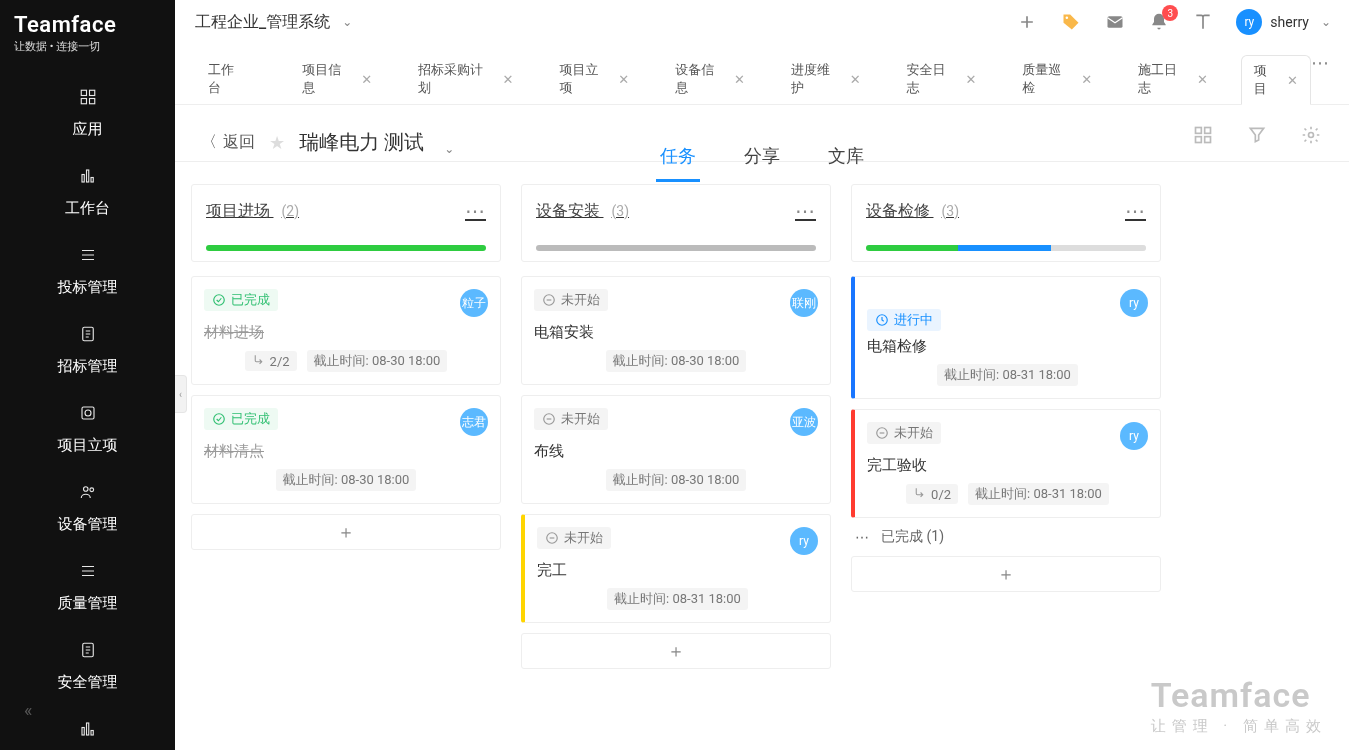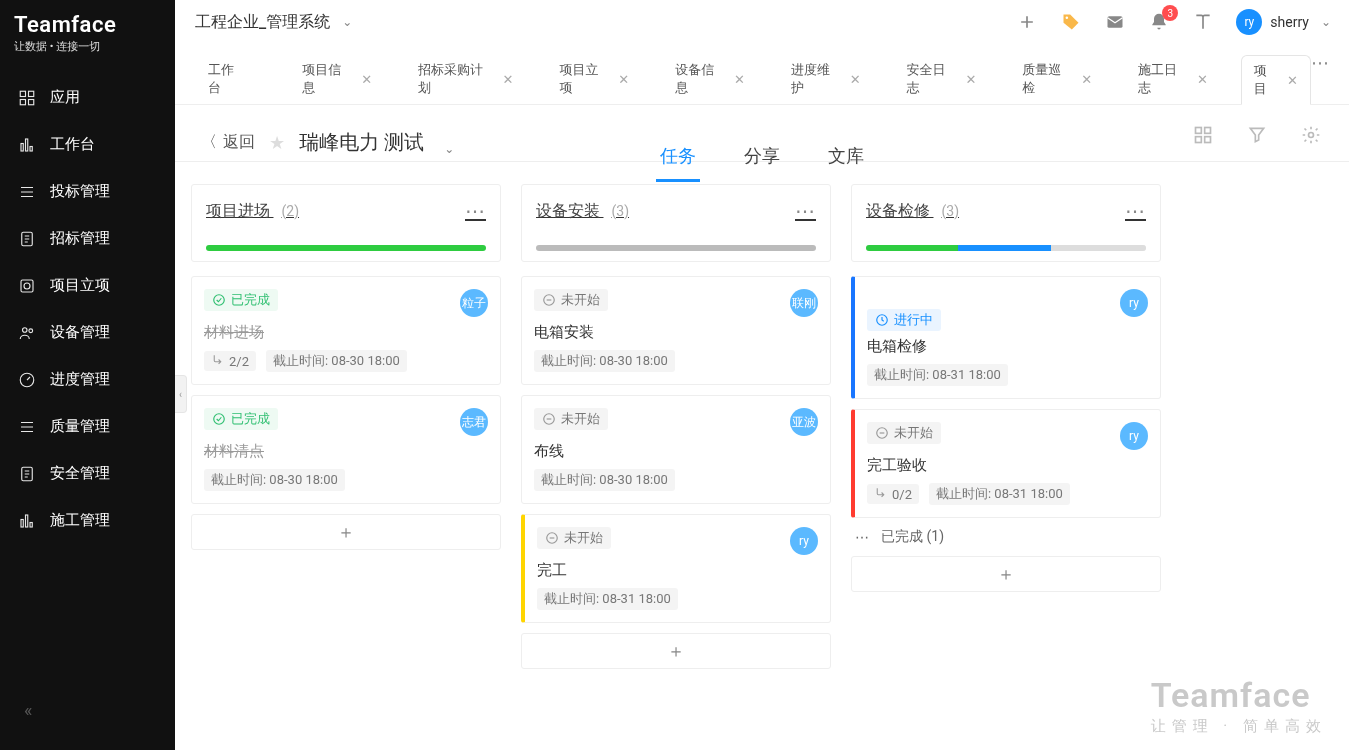--- a/index.html
+++ b/index.html
@@ -2,21 +2,21 @@
 <html><head>
 <meta charset="utf-8">
 <style>
 * { margin:0; padding:0; box-sizing:border-box; font-family:-apple-system,BlinkMacSystemFont,"Segoe UI",Roboto,"Helvetica Neue",Arial,sans-serif; }
 body { background:#fff; color:#333; font-size:14px; width:1349px; height:750px; overflow:hidden; position:relative; }
 .sidebar { position:absolute; left:0; top:0; width:175px; height:100%; background:#111; color:#fff; }
 .logo { padding:12px 14px 10px; }
 .logo-title { font-size:22px; font-weight:600; letter-spacing:.5px; }
 .logo-sub { font-size:11px; opacity:.85; margin-top:2px; }
 .nav { margin-top:10px; }
-.nav-item { display:flex; align-items:center; gap:14px; padding:14px 18px; font-size:15px; color:#fff; cursor:pointer; }
+.nav-item { display:flex; align-items:center; gap:14px; padding:14px 18px; font-size:15px; color:#fff; cursor:pointer;flex-direction:column; }
 .nav-icon { width:18px; height:18px; display:flex; align-items:center; justify-content:center; opacity:.9; }
 .nav-icon svg { width:18px; height:18px; stroke:#fff; fill:none; stroke-width:1.5; }
 .collapse-btn { position:absolute; bottom:30px; left:24px; color:#555; font-size:18px; cursor:pointer; }
 .collapse-tab { position:absolute; top:50%; left:175px; width:12px; height:38px; background:#f2f2f2; border:1px solid #e5e5e5; border-left:none; border-radius:0 4px 4px 0; display:flex; align-items:center; justify-content:center; font-size:10px; color:#999; cursor:pointer; }
 .main { position:absolute; left:175px; top:0; right:0; bottom:0; display:flex; flex-direction:column; }
 .topbar { height:44px; display:flex; align-items:center; justify-content:space-between; padding:0 18px 0 20px; }
 .top-left { display:flex; align-items:center; gap:8px; font-size:16px; font-weight:500; }
 .top-right { display:flex; align-items:center; gap:22px; }
 .icon-btn { width:22px; height:22px; display:flex; align-items:center; justify-content:center; cursor:pointer; position:relative; color:#888; }
 .icon-btn svg { width:20px; height:20px; }
@@ -55,21 +55,21 @@
 .card.border-red { border-left:4px solid #ff3b30; }
 .card.border-yellow { border-left:4px solid #ffd500; }
 .card-top { display:flex; justify-content:space-between; align-items:flex-start; }
 .status { display:inline-flex; align-items:center; gap:5px; font-size:13px; padding:2px 8px; border-radius:3px; background:#f4f4f4; color:#777; }
 .status.done { color:#2fbf71; background:#eefaf3; }
 .status.progress { color:#1890ff; background:#eaf4ff;margin-top:20px; }
 .status svg { width:14px; height:14px; }
 .chip { width:28px; height:28px; border-radius:50%; background:#5bb9ff; color:#fff; font-size:12px; display:flex; align-items:center; justify-content:center; }
 .card-title { margin-top:6px; font-size:15px; color:#333; }
 .card-title.strike { text-decoration:line-through; color:#999; }
-.card-meta { margin-top:8px; display:flex; gap:10px; align-items:center; font-size:13px; }
+.card-meta { margin-top:8px; display:flex; gap:10px; align-items:center; font-size:13px;justify-content:center; }
 .meta-badge { background:#f4f4f4; padding:2px 7px; border-radius:3px; color:#777; display:flex; align-items:center; gap:5px; }
 .meta-badge svg { width:13px; height:13px; }
 .addcard { border:1px solid #eee; border-radius:3px; height:36px; display:flex; align-items:center; justify-content:center; color:#888; cursor:pointer; margin-top:10px; font-size:18px; }
 .done-row { margin-top:10px; font-size:14px; color:#666; display:flex; align-items:center; gap:10px; padding:0 4px; }
 .done-row .dots { letter-spacing:2px; }
 .watermark { position:absolute; right:22px; bottom:14px; text-align:left; color:#c9c9c9; pointer-events:none; }
 .watermark .wm-title { font-size:34px; font-weight:600; letter-spacing:1px; }
 .watermark .wm-sub { font-size:15px; letter-spacing:6px; margin-top:2px; }
 .caret { font-size:12px; color:#888; margin-left:4px; }
 </style>
@@ -135,29 +135,20 @@
             <circle cx="9" cy="8" r="3"></circle>
             <circle cx="17" cy="9" r="2.5"></circle>
             <path d="M3 20c0-3 3-5 6-5s6 2 6 5"></path>
           </svg>
         </span>
         <span>设备管理</span>
       </div>
       <div class="nav-item">
         <span class="nav-icon">
           <svg viewBox="0 0 24 24">
-            <circle cx="12" cy="12" r="9"></circle>
-            <path d="M12 12l4-4"></path>
-          </svg>
-        </span>
-        <span>进度管理</span>
-      </div>
-      <div class="nav-item">
-        <span class="nav-icon">
-          <svg viewBox="0 0 24 24">
             <path d="M4 6h16M4 12h16M4 18h16"></path>
           </svg>
         </span>
         <span>质量管理</span>
       </div>
       <div class="nav-item">
         <span class="nav-icon">
           <svg viewBox="0 0 24 24">
             <rect x="5" y="3" width="14" height="18" rx="2"></rect>
             <path d="M9 8h6M9 12h6M9 16h4"></path>

